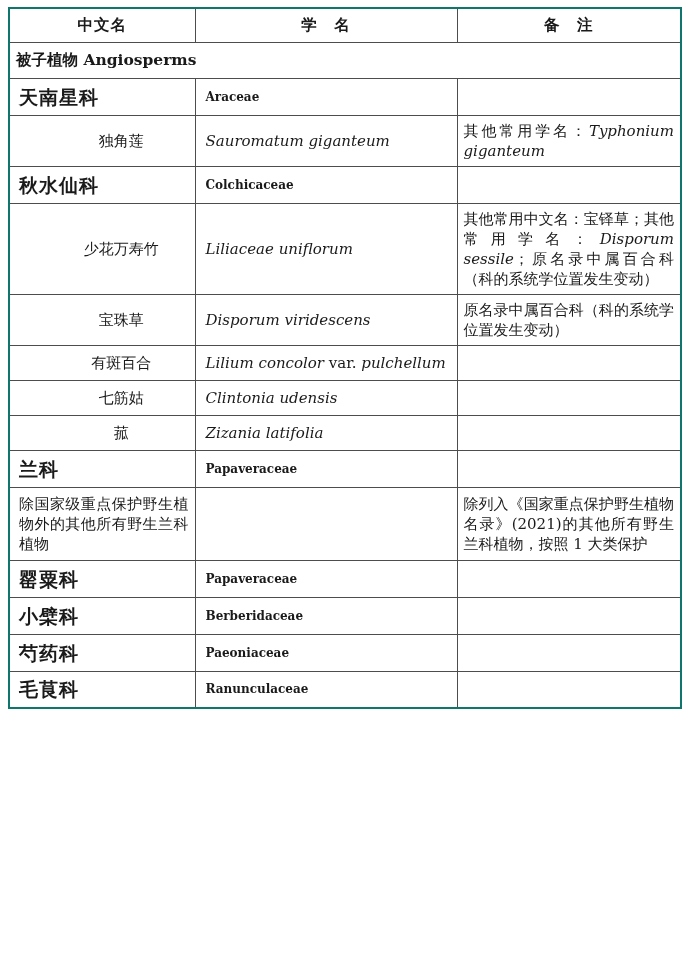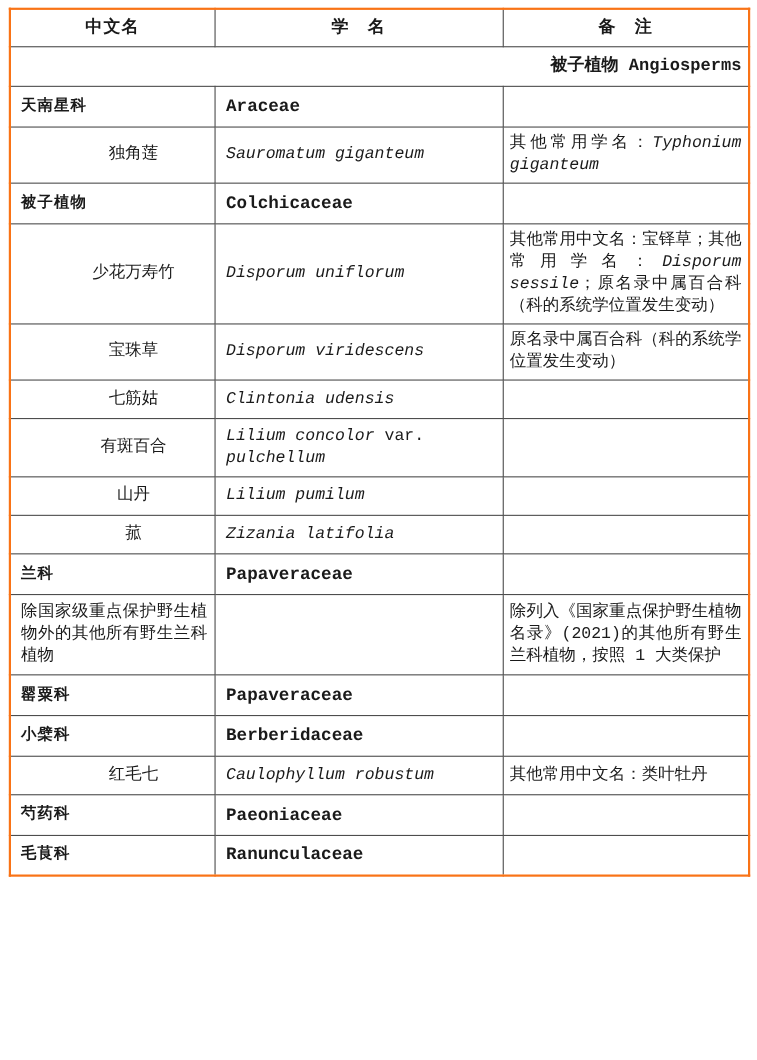--- a/index.html
+++ b/index.html
@@ -14,63 +14,62 @@
     height: 964px;
     box-sizing: border-box;
     padding: 7px 8px;
     background: #ffffff;
     overflow: hidden;
   }
   table.species-table {
     width: 672px;
     border-collapse: collapse;
     table-layout: fixed;
-    border: 2px solid #f97316;
+    border: 2px solid #0f766e;
     font-size: 15px;
     line-height: 20px;
-    font-family: Liberation Mono, monospace;
   }
   col.c1 { width: 186px; }
   col.c2 { width: 262px; }
   col.c3 { width: 224px; }
   th, td {
     border: 1px solid #4d4d4d;
     vertical-align: middle;
     padding: 6px 6px;
     box-sizing: border-box;
     word-break: break-word;
   }
   thead th {
     font-weight: bold;
     text-align: center;
     height: 34px;
     font-size: 15.5px;
     padding: 4px 2px;
     letter-spacing: 1px;
   }
   tr.section-row td {
-    text-align: right;
+    text-align: left;
     font-weight: bold;
     height: 36px;
     font-size: 15.5px;
     margin-top: 32px;
   }
   tr.family td { height: 37px; }
   tr.species td, tr.group td { height: 35px; }
   td.cn-cell { padding-left: 9px; text-align: justify; }
   tr.species td.cn-cell { padding-left: 44px; text-align: center; }
   tr.family td.cn-cell {
     font-weight: bold;
-    font-size: 14px;
+    font-size: 19px;
     letter-spacing: 1px;
   }
   td.sci-cell { padding-left: 10px; }
   tr.family td.sci-cell {
     font-weight: bold;
-    font-size: 16px;
+    font-size: 12px;
   }
   td.note-cell {
     padding: 5px 6px;
     text-align: justify;
     text-justify: inter-character;
   }
   .it { font-style: italic; }
   .up { font-style: normal; }
 </style>
 </head>
@@ -99,47 +98,42 @@
           <td class="cn-cell">天南星科</td>
           <td class="sci-cell"><span class="up">Araceae</span></td>
           <td class="note-cell"></td>
         </tr>
         <tr class="species">
           <td class="cn-cell">独角莲</td>
           <td class="sci-cell"><span class="it">Sauromatum giganteum</span></td>
           <td class="note-cell"><span class="up">其他常用学名：</span><span class="it">Typhonium giganteum</span></td>
         </tr>
         <tr class="family">
-          <td class="cn-cell">被子植物</td>
+          <td class="cn-cell">秋水仙科</td>
           <td class="sci-cell"><span class="up">Colchicaceae</span></td>
           <td class="note-cell"></td>
         </tr>
         <tr class="species">
           <td class="cn-cell">少花万寿竹</td>
-          <td class="sci-cell"><span class="it">Disporum uniflorum</span></td>
+          <td class="sci-cell"><span class="it">Liliaceae uniflorum</span></td>
           <td class="note-cell"><span class="up">其他常用中文名：宝铎草；其他常用学名：</span><span class="it">Disporum sessile</span><span class="up">；原名录中属百合科（科的系统学位置发生变动）</span></td>
         </tr>
         <tr class="species">
           <td class="cn-cell">宝珠草</td>
           <td class="sci-cell"><span class="it">Disporum viridescens</span></td>
           <td class="note-cell"><span class="up">原名录中属百合科（科的系统学位置发生变动）</span></td>
         </tr>
         <tr class="species">
-          <td class="cn-cell">七筋姑</td>
-          <td class="sci-cell"><span class="it">Clintonia udensis</span></td>
-          <td class="note-cell"></td>
-        </tr>
-        <tr class="species">
           <td class="cn-cell">有斑百合</td>
           <td class="sci-cell"><span class="it">Lilium concolor</span><span class="up"> var. </span><span class="it">pulchellum</span></td>
           <td class="note-cell"></td>
         </tr>
         <tr class="species">
-          <td class="cn-cell">山丹</td>
-          <td class="sci-cell"><span class="it">Lilium pumilum</span></td>
+          <td class="cn-cell">七筋姑</td>
+          <td class="sci-cell"><span class="it">Clintonia udensis</span></td>
           <td class="note-cell"></td>
         </tr>
         <tr class="species">
           <td class="cn-cell">菰</td>
           <td class="sci-cell"><span class="it">Zizania latifolia</span></td>
           <td class="note-cell"></td>
         </tr>
         <tr class="family">
           <td class="cn-cell">兰科</td>
           <td class="sci-cell"><span class="up">Papaveraceae</span></td>
@@ -153,25 +147,20 @@
         <tr class="family">
           <td class="cn-cell">罂粟科</td>
           <td class="sci-cell"><span class="up">Papaveraceae</span></td>
           <td class="note-cell"></td>
         </tr>
         <tr class="family">
           <td class="cn-cell">小檗科</td>
           <td class="sci-cell"><span class="up">Berberidaceae</span></td>
           <td class="note-cell"></td>
         </tr>
-        <tr class="species">
-          <td class="cn-cell">红毛七</td>
-          <td class="sci-cell"><span class="it">Caulophyllum robustum</span></td>
-          <td class="note-cell"><span class="up">其他常用中文名：类叶牡丹</span></td>
-        </tr>
         <tr class="family">
           <td class="cn-cell">芍药科</td>
           <td class="sci-cell"><span class="up">Paeoniaceae</span></td>
           <td class="note-cell"></td>
         </tr>
         <tr class="family">
           <td class="cn-cell">毛茛科</td>
           <td class="sci-cell"><span class="up">Ranunculaceae</span></td>
           <td class="note-cell"></td>
         </tr>

